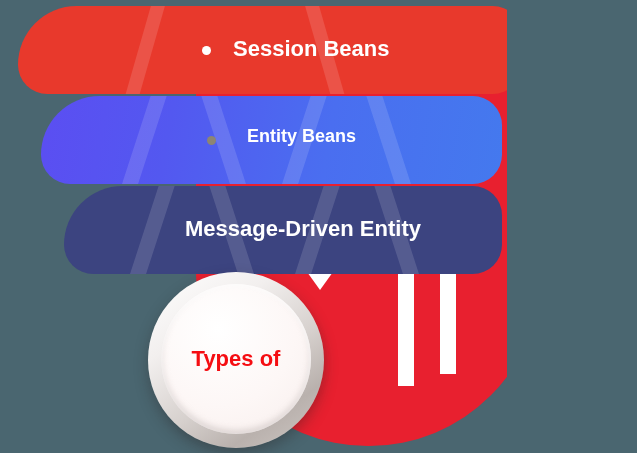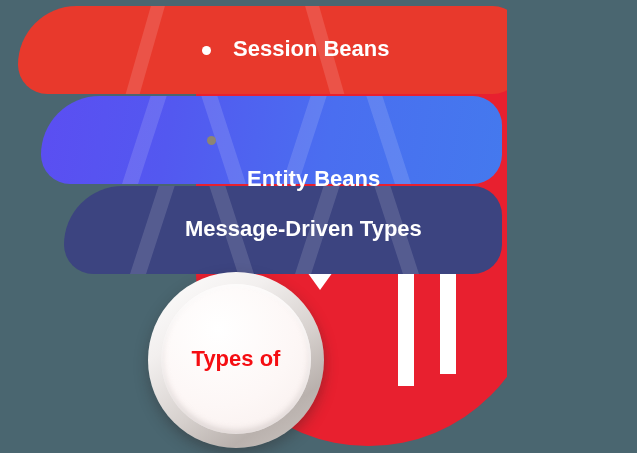--- a/index.html
+++ b/index.html
@@ -150,31 +150,31 @@
 
   <div class="bar bar-2">
     <div class="bar-wm">
       <i style="left:95px;top:-14px;width:16px;height:118px;transform:skewX(-18deg);"></i>
       <i style="left:175px;top:-14px;width:16px;height:118px;transform:skewX(18deg);"></i>
       <i style="left:255px;top:-14px;width:16px;height:118px;transform:skewX(-18deg);"></i>
       <i style="left:340px;top:-14px;width:16px;height:118px;transform:skewX(18deg);"></i>
     </div>
   </div>
   <span class="bullet" style="left:207px;top:136px;background:#8d8573;z-index:4;"></span>
-  <span class="label" style="position:absolute;left:247px;top:126px;font-size:22px;color:#fff;font-weight:bold;z-index:4;white-space:nowrap;margin-top:40px;">Entity Beans</span>
+  <span class="label" style="position:absolute;left:247px;top:126px;font-size:18px;color:#fff;font-weight:bold;z-index:4;white-space:nowrap;">Entity Beans</span>
 
   <div class="bar bar-3">
     <div class="bar-wm">
       <i style="left:80px;top:-16px;width:16px;height:122px;transform:skewX(-18deg);"></i>
       <i style="left:160px;top:-16px;width:16px;height:122px;transform:skewX(18deg);"></i>
       <i style="left:245px;top:-16px;width:16px;height:122px;transform:skewX(-18deg);"></i>
       <i style="left:325px;top:-16px;width:16px;height:122px;transform:skewX(18deg);"></i>
     </div>
   </div>
-  <span class="label" style="position:absolute;left:185px;top:216px;font-size:22px;color:#fff;font-weight:bold;z-index:4;white-space:nowrap;">Message-Driven Types</span>
+  <span class="label" style="position:absolute;left:185px;top:216px;font-size:22px;color:#fff;font-weight:bold;z-index:4;white-space:nowrap;">Message-Driven Entity</span>
 
   <div class="center-wrap">
     <div class="center-shadow"></div>
     <div class="center-ring"></div>
     <div class="center-face">
       <div class="center-text">
         <div>Types of</div>
       </div>
     </div>
   </div>

